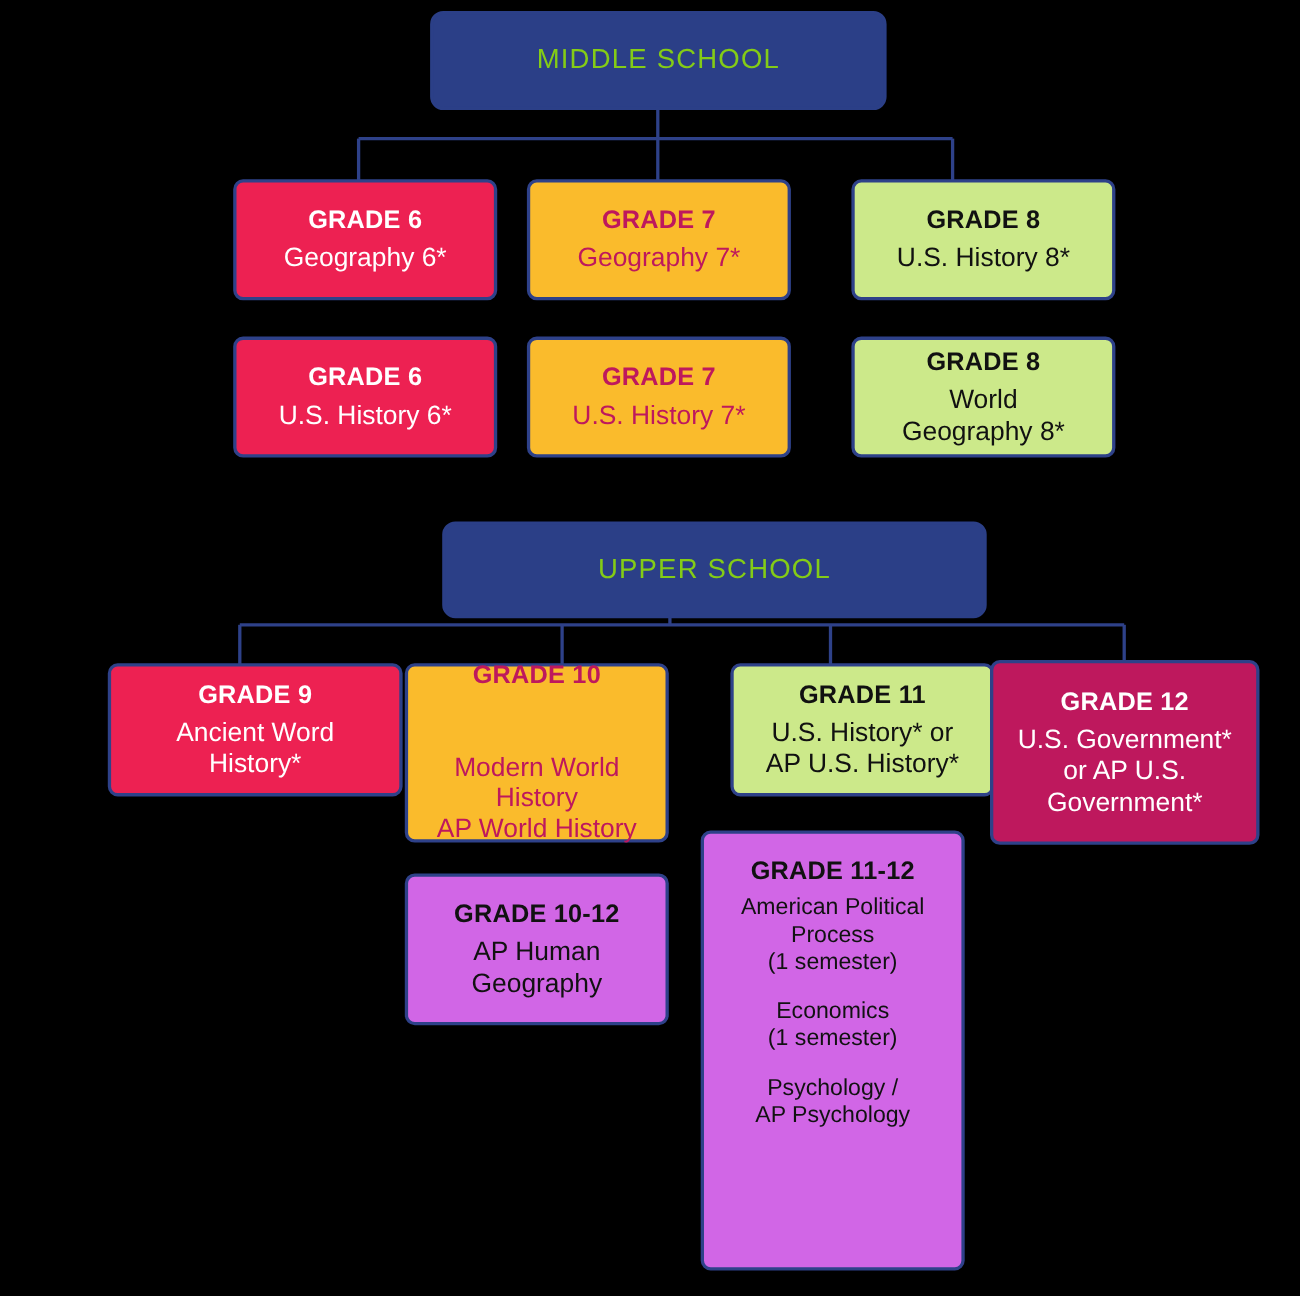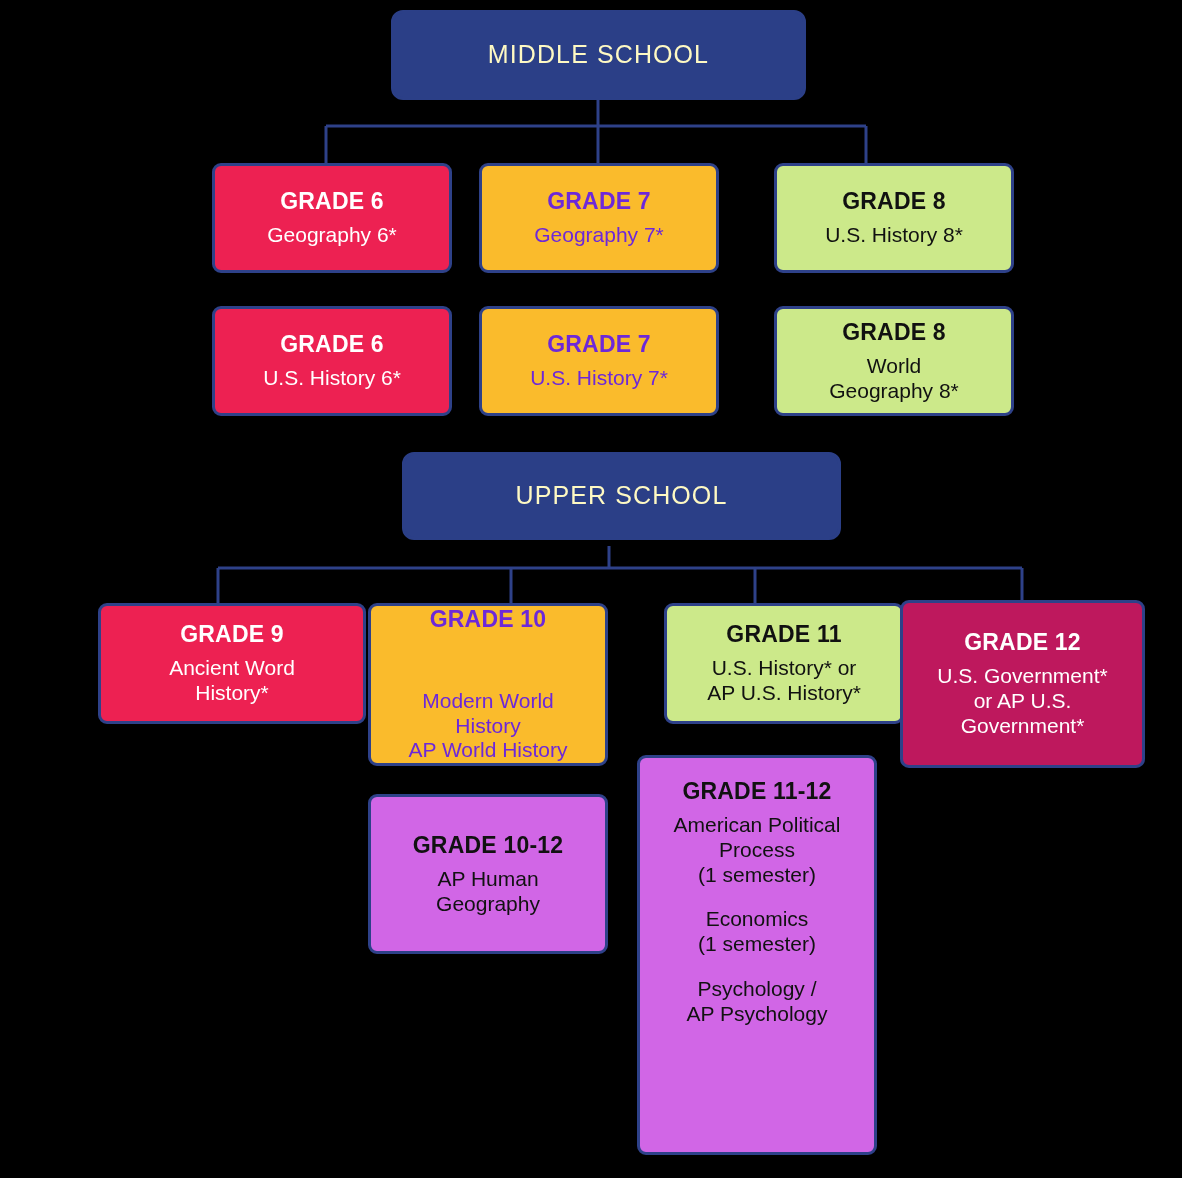--- a/index.html
+++ b/index.html
@@ -42,36 +42,36 @@
     letter-spacing: 0.2px;
   }
   .node .body {
     font-weight: normal;
   }
   
   .node.root {
     background: #2B3F87;
     border-color: #2B3F87;
     border-radius: 12px;
-    color: #fef9c3;
+    color: #84cc16;
   }
   .node.root .title {
     font-size: 25px;
     font-weight: normal;
     letter-spacing: 1.1px;
   }
   
   .node.crimson { background: #ED2152; color: #FFFFFF; }
-  .node.orange  { background: #FABB2C; color: #6d28d9; }
+  .node.orange  { background: #FABB2C; color: #be185d; }
   .node.green   { background: #CCE98A; color: #111111; margin-left: 28px; }
   .node.navy    { background: #be185d; color: #FFFFFF; }
   .node.purple  { background: #D166E6; color: #111111; }
 
   .node.grade .title { font-size: 23px; margin-bottom: 8px; }
-  .node.grade .body  { font-size: 21px; }
+  .node.grade .body  { font-size: 24px; }
   .node.grade .body .ln { display: block; }
   .node.grade .body .spacer { display: block; height: 20px; }
 
   .node.tall-list { justify-content: flex-start; padding-top: 20px; }
   .node.tall-list .title { }
   .node.tall-list .body { font-size: 21px; }
 </style>
 </head>
 <body>
 
@@ -135,21 +135,21 @@
   </div>
 
   <div class="node grade green" style="left:746px; top:306px; width:240px; height:110px;">
     <span class="title">GRADE 8</span>
     <span class="body">
       <span class="ln">World</span>
       <span class="ln">Geography 8*</span>
     </span>
   </div>
 
-  <div class="node root" style="left:402px; top:452px; width:439px; height:88px;">
+  <div class="node root" style="left:402px; top:474px; width:495px; height:88px;">
     <span class="title">UPPER SCHOOL</span>
   </div>
 
   <div class="node grade crimson" style="left:98px; top:603px; width:268px; height:121px;">
     <span class="title">GRADE 9</span>
     <span class="body">
       <span class="ln">Ancient Word</span>
       <span class="ln">History*</span>
     </span>
   </div>
@@ -173,21 +173,21 @@
 
   <div class="node grade navy" style="left:900px; top:600px; width:245px; height:168px;">
     <span class="title">GRADE 12</span>
     <span class="body">
       <span class="ln">U.S. Government*</span>
       <span class="ln">or AP U.S.</span>
       <span class="ln">Government*</span>
     </span>
   </div>
 
-  <div class="node grade purple" style="left:368px; top:794px; width:240px; height:160px;">
+  <div class="node grade purple" style="left:368px; top:794px; width:240px; height:138px;">
     <span class="title">GRADE 10-12</span>
     <span class="body">
       <span class="ln">AP Human</span>
       <span class="ln">Geography</span>
     </span>
   </div>
 
   <div class="node grade purple tall-list" style="left:637px; top:755px; width:240px; height:400px;">
     <span class="title">GRADE 11-12</span>
     <span class="body">

